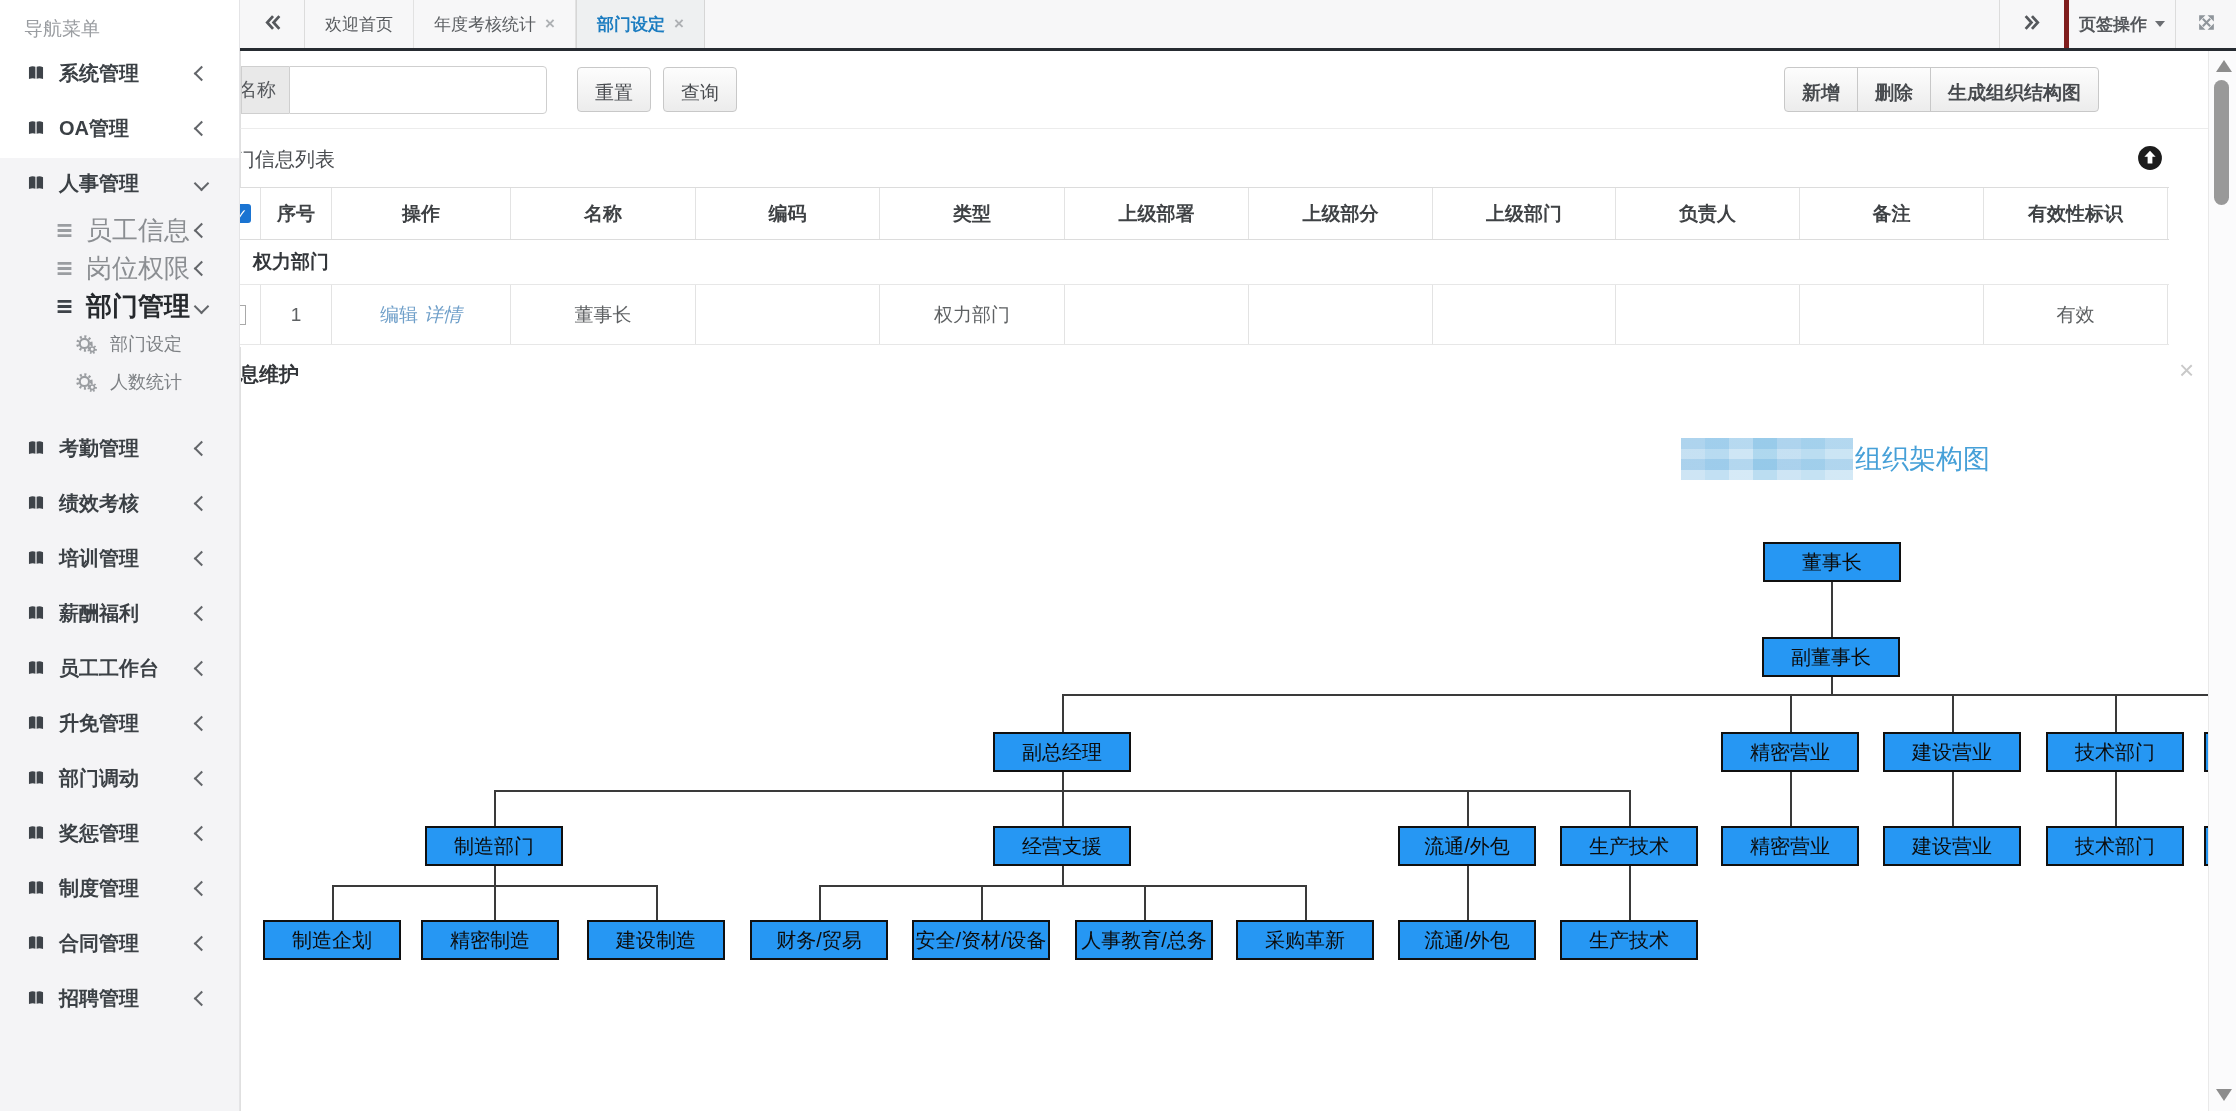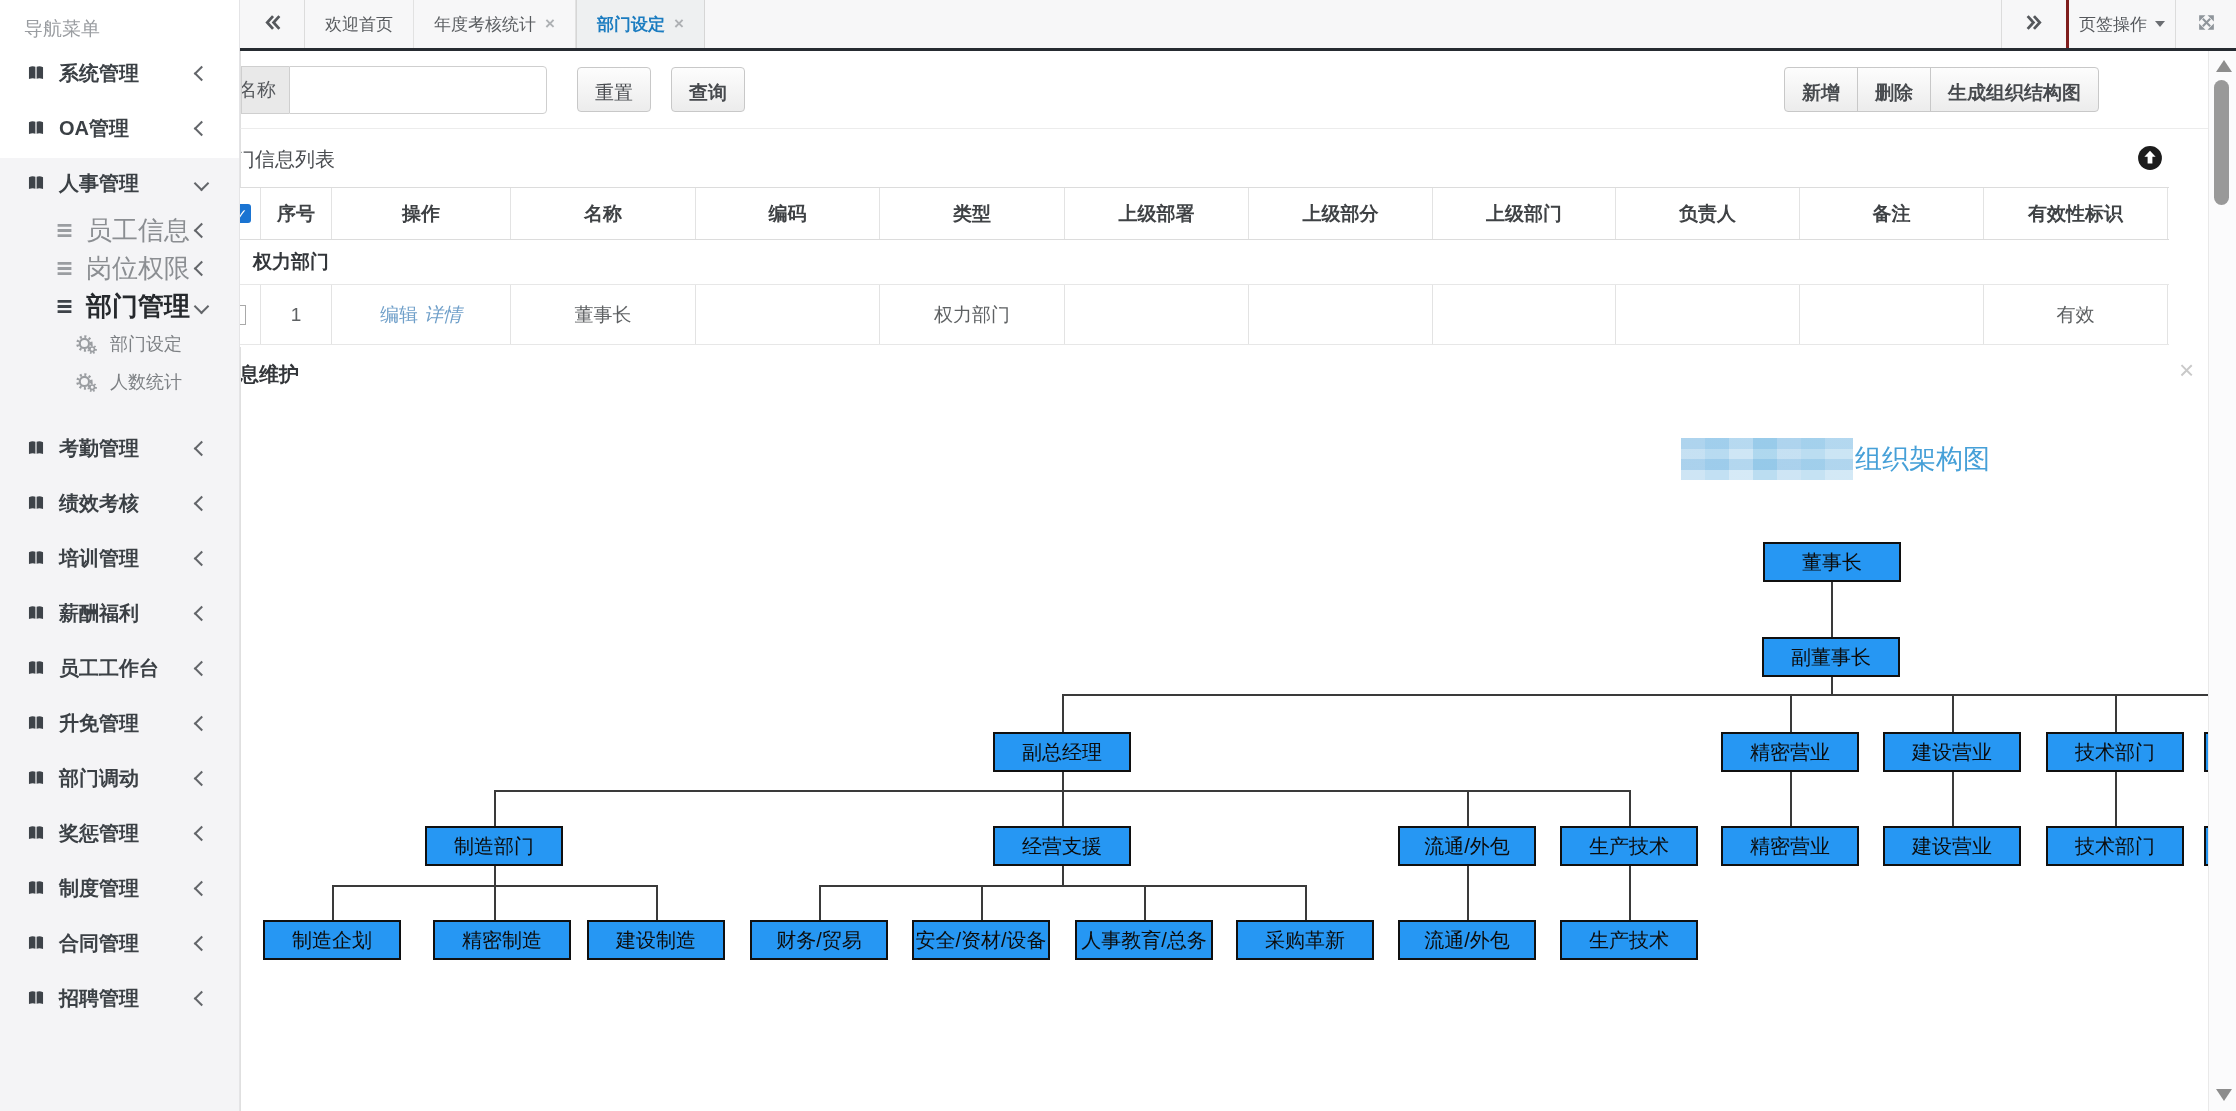--- a/index.html
+++ b/index.html
@@ -31,39 +31,39 @@
   .tab-scroll{width:64px;display:flex;align-items:center;justify-content:center;
               border-right:1px solid #dcdcdc;cursor:pointer;}
   .tab{display:flex;align-items:center;justify-content:center;padding:0 20px;
        font-size:17px;color:#5a5d60;border-right:1px solid #e2e2e2;cursor:pointer;white-space:nowrap;}
   .tab.active{background:#eef0f1;border-left:1px solid #d6d6d6;border-right:1px solid #d6d6d6;
               color:#1b7cc0;font-weight:bold;}
   .tab .x{margin-left:9px;color:#aeb1b4;font-weight:bold;font-size:17px;}
   .tab-right{margin-left:auto;display:flex;align-items:stretch;}
   .tr-cell{display:flex;align-items:center;justify-content:center;cursor:pointer;}
   .tr-next{width:64px;border-left:1px solid #dcdcdc;}
-  .tr-ops{width:106px;border-left:3px solid #7f1d1d;font-size:17px;color:#55585c;}
+  .tr-ops{width:106px;border-left:5px solid #7f1d1d;font-size:17px;color:#55585c;font-weight:bold;}
   .caret{width:0;height:0;border-left:5px solid transparent;border-right:5px solid transparent;
          border-top:6px solid #6b6e72;margin-left:8px;}
   .tr-full{width:60px;border-left:1px solid #dcdcdc;}
 
   
   .toolbar{left:240px;top:51px;width:1996px;height:77px;background:#fff;display:flex;
            align-items:center;border-left:1px solid #e0e0e0;box-sizing:border-box;overflow:hidden;}
   .addon{height:48px;background:#e9e9e9;border:1px solid #cfcfcf;border-right:none;
          display:flex;align-items:center;padding:0 13px;font-size:19px;color:#55585c;
          box-sizing:border-box;overflow:hidden;}
   .addon .clip{margin-left:-17px;white-space:nowrap;}
   .srch{height:48px;width:258px;border:1px solid #cfcfcf;border-radius:0 4px 4px 0;
         box-sizing:border-box;font-size:18px;padding:0 10px;outline:none;}
   .btn{height:45px;background:linear-gradient(#fdfdfd,#ececec);border:1px solid #c8c8c8;
        border-radius:4px;font-size:19px;color:#474a4e;padding:12px 17px;cursor:pointer;
        font-family:inherit;}
   .btn.r1{margin-left:30px;}
-  .btn.r2{margin-left:20px;font-weight:bold;}
+  .btn.r2{margin-left:12px;}
   .btn-group{margin-left:auto;margin-right:137px;display:flex;}
   .btn-group .btn{border-radius:0;margin-left:-1px;font-weight:bold;}
   .btn-group .btn:first-child{border-radius:4px 0 0 4px;margin-left:0;}
   .btn-group .btn:last-child{border-radius:0 4px 4px 0;}
 
   
   .listheader{left:240px;top:128px;width:1996px;height:59px;background:#fff;
               border-top:1px solid #ececec;border-left:1px solid #e0e0e0;box-sizing:border-box;}
   .lh-title{position:absolute;left:0;top:17px;width:320px;overflow:hidden;
             font-size:20px;color:#4a4d51;white-space:nowrap;}
@@ -475,21 +475,21 @@
       <div class="node" style="left: 1963px; top: 330px;"></div>
       <div class="node" style="left: 184px; top: 424px;">制造部门</div>
       <div class="node" style="left: 752px; top: 424px;">经营支援</div>
       <div class="node" style="left: 1157px; top: 424px;">流通/外包</div>
       <div class="node" style="left: 1319px; top: 424px;">生产技术</div>
       <div class="node" style="left: 1480px; top: 424px;">精密营业</div>
       <div class="node" style="left: 1642px; top: 424px;">建设营业</div>
       <div class="node" style="left: 1805px; top: 424px;">技术部门</div>
       <div class="node" style="left: 1963px; top: 424px;"></div>
       <div class="node" style="left: 22px; top: 518px;">制造企划</div>
-      <div class="node" style="left: 192px; top: 518px; text-align: center;">精密制造</div>
+      <div class="node" style="left: 180px; top: 518px; text-align: center;">精密制造</div>
       <div class="node" style="left: 346px; top: 518px;">建设制造</div>
       <div class="node" style="left: 509px; top: 518px;">财务/贸易</div>
       <div class="node" style="left: 671px; top: 518px;">安全/资材/设备</div>
       <div class="node" style="left: 834px; top: 518px;">人事教育/总务</div>
       <div class="node" style="left: 995px; top: 518px;">采购革新</div>
       <div class="node" style="left: 1157px; top: 518px;">流通/外包</div>
       <div class="node" style="left: 1319px; top: 518px;">生产技术</div>
     </div>
 
   <div class="abs vscroll">

